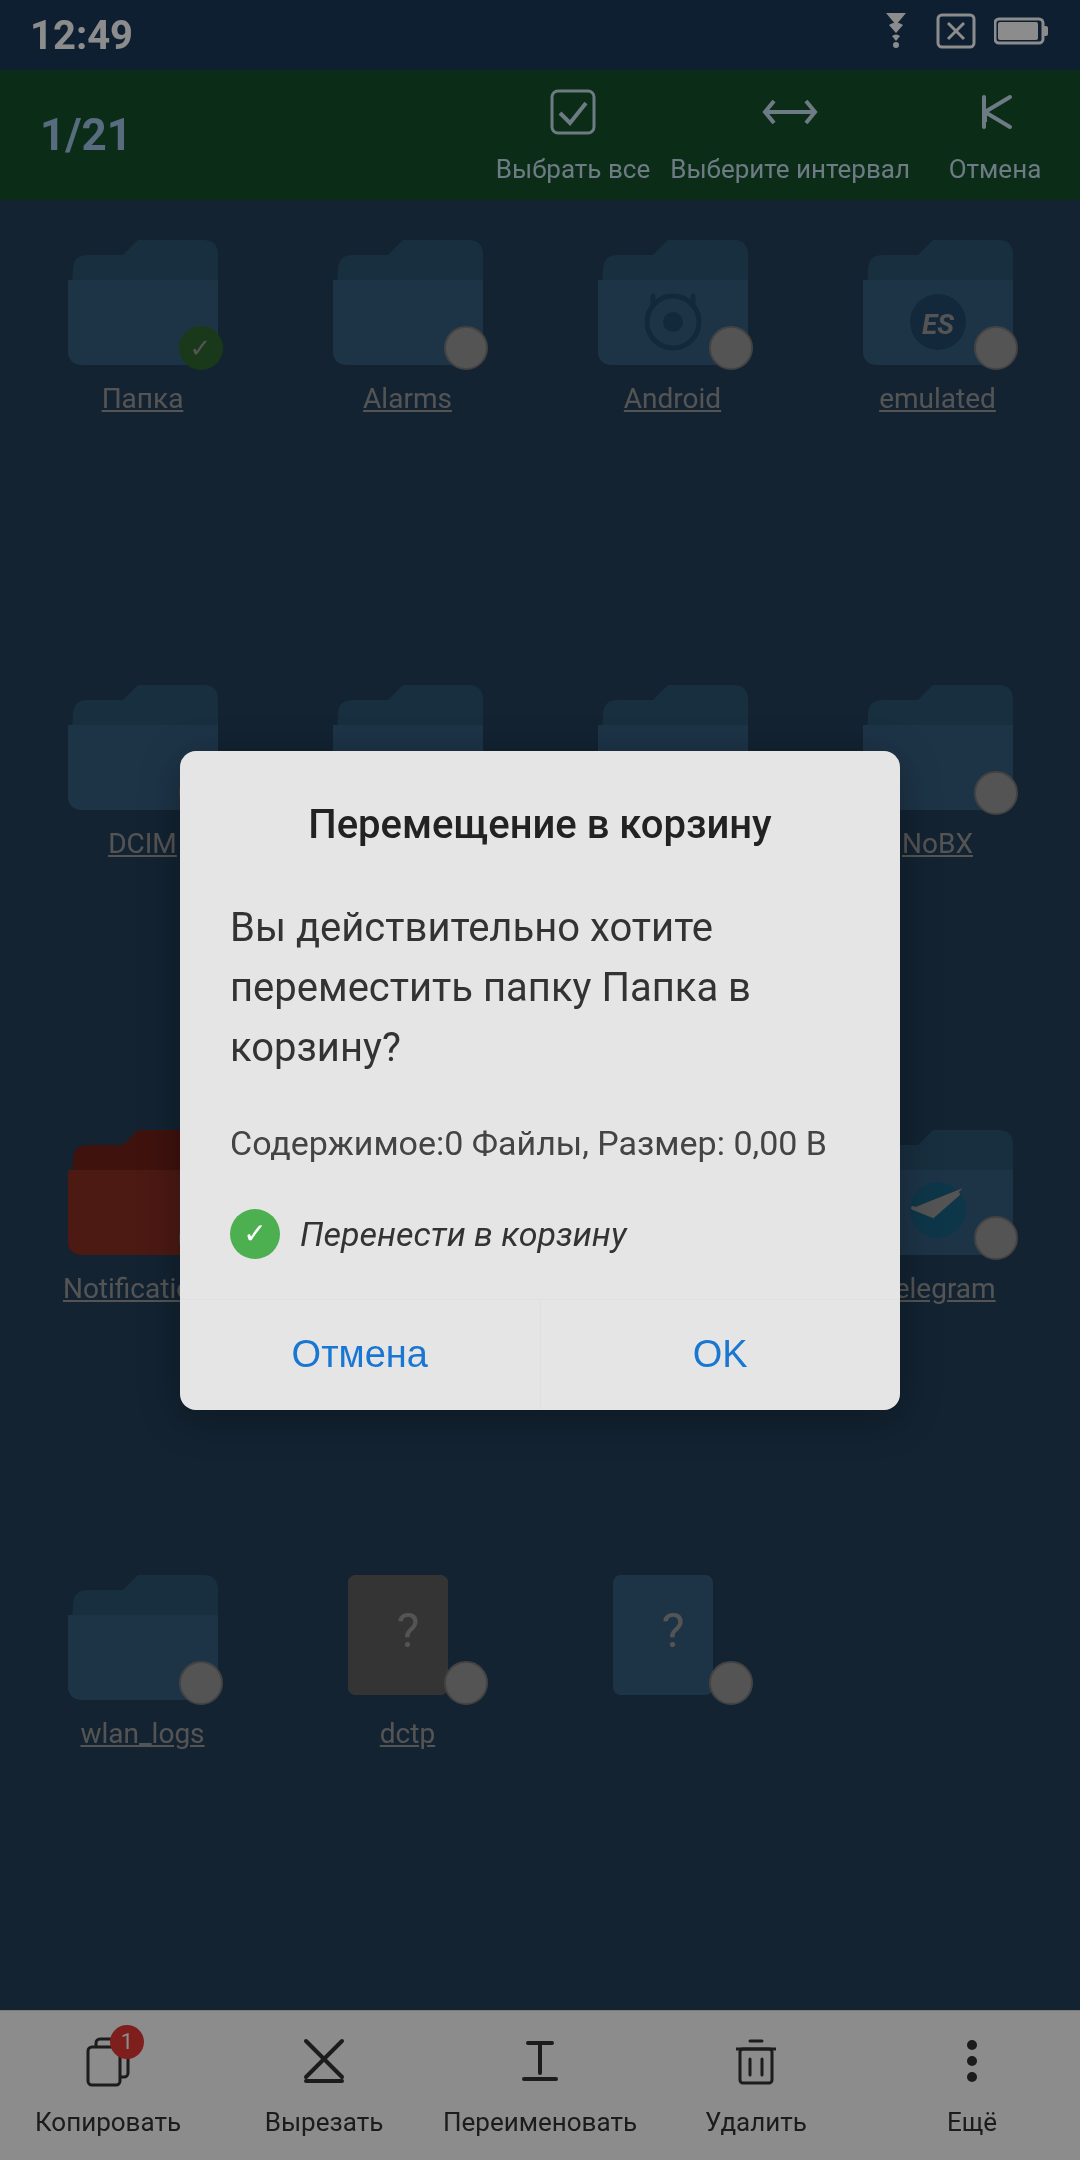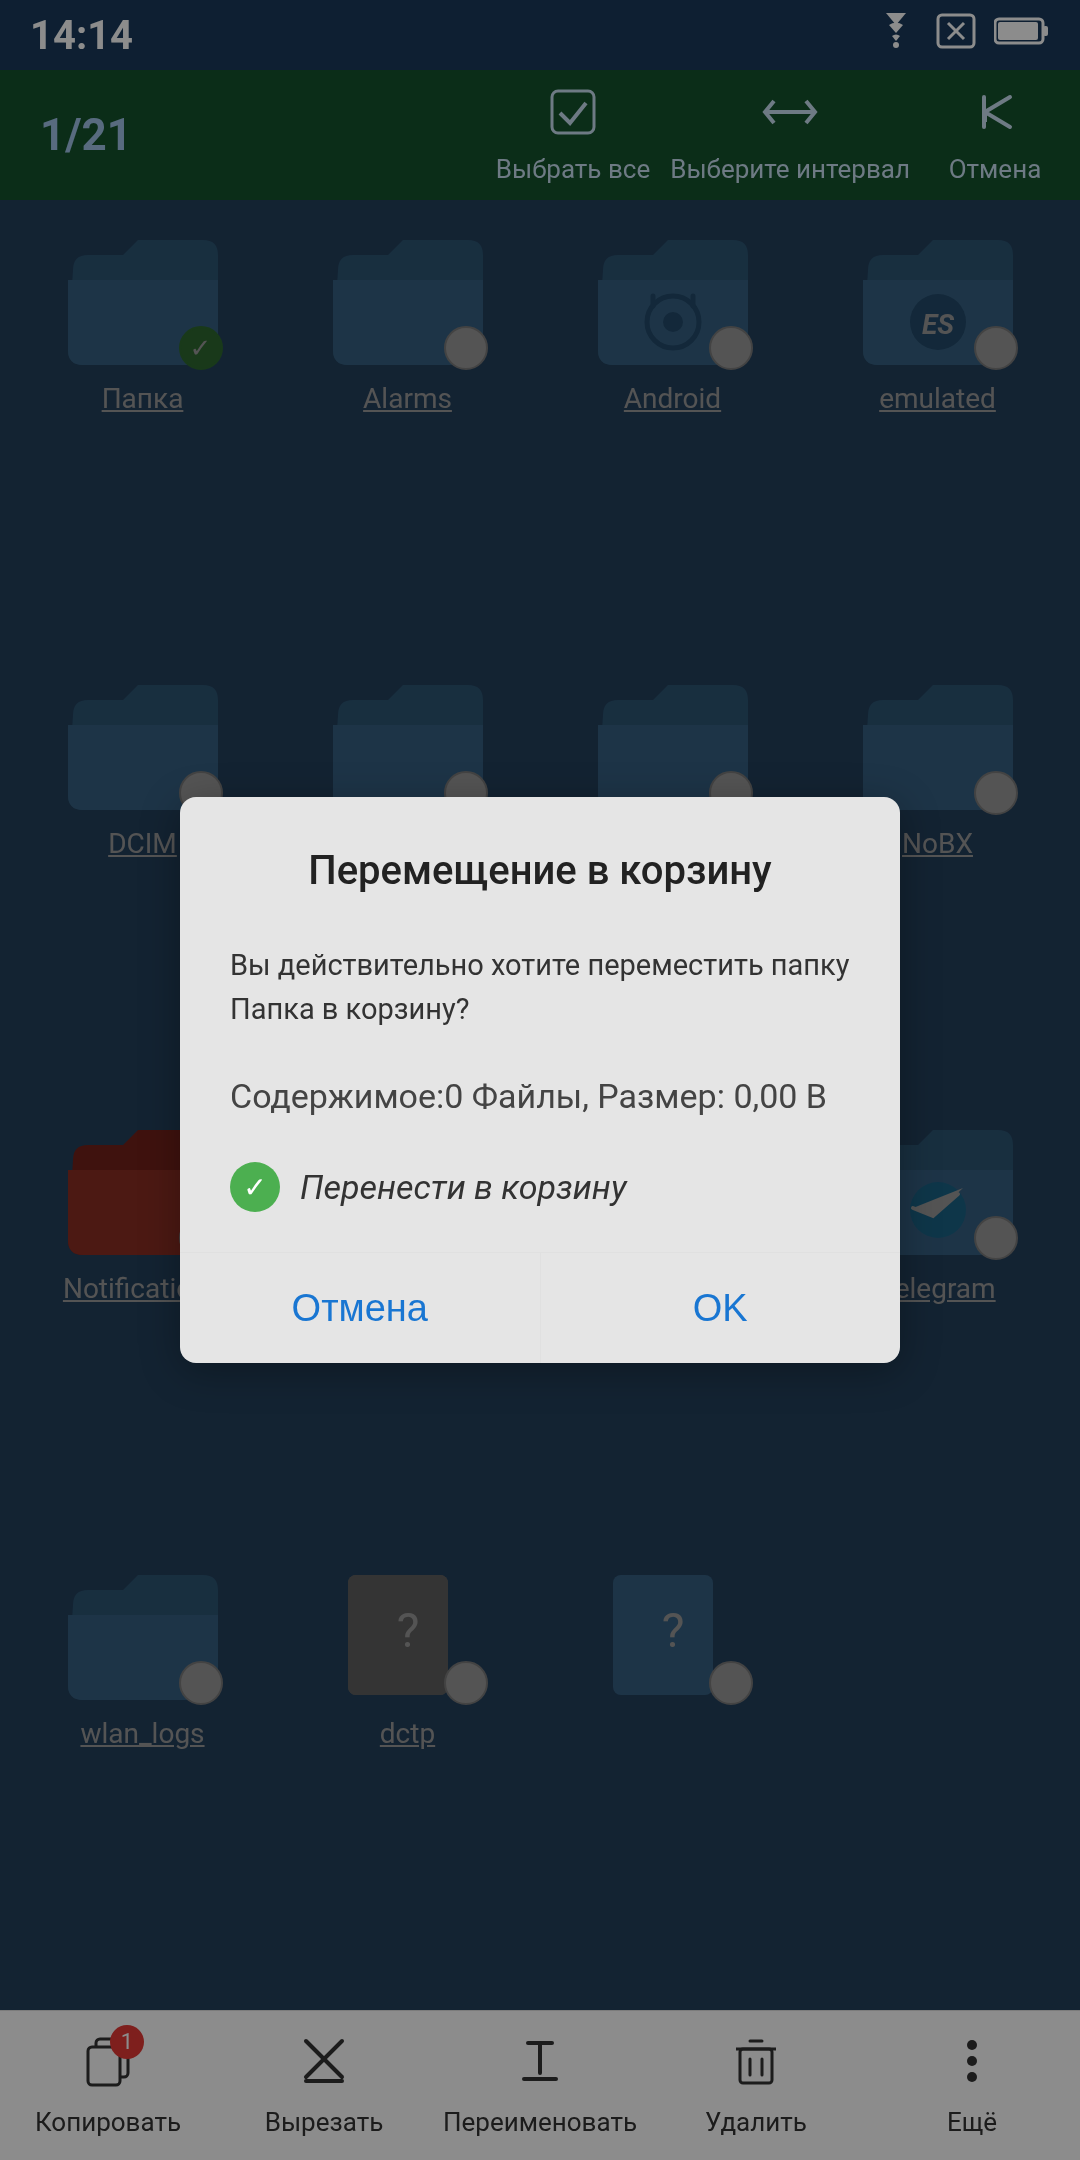--- a/index.html
+++ b/index.html
@@ -176,21 +176,21 @@
       text-align: center;
       padding: 50px 40px 30px;
       color: #222;
     }
 
     .modal-body {
       padding: 20px 50px 30px;
     }
 
     .modal-message {
-      font-size: 29px;
+      font-size: 40px;
       color: #333;
       line-height: 1.5;
       margin-bottom: 40px;
     }
 
     .modal-info {
       font-size: 34px;
       color: #444;
       line-height: 1.5;
       margin-bottom: 40px;
@@ -319,21 +319,21 @@
 
     
     .dimmed {
       filter: brightness(0.6);
     }
   </style>
 </head>
 <body>
 
 <div class="status-bar">
-  <span class="status-bar-time">14:14</span>
+  <span class="status-bar-time">12:49</span>
   <div class="status-bar-icons">
     <span class="status-icon">
       <svg width="44" height="36" viewBox="0 0 44 36">
           <path d="M22 28l4-5a6 6 0 00-8 0l4 5z" fill="white"></path>
           <path d="M22 20l7-8a12 12 0 00-14 0l7 8z" fill="white"></path>
           <path d="M22 12l10-12a20 20 0 00-20 0l10 12z" fill="white"></path>
           <circle cx="22" cy="32" r="3" fill="white"></circle>
         </svg>
     </span>
     <span class="status-icon">

